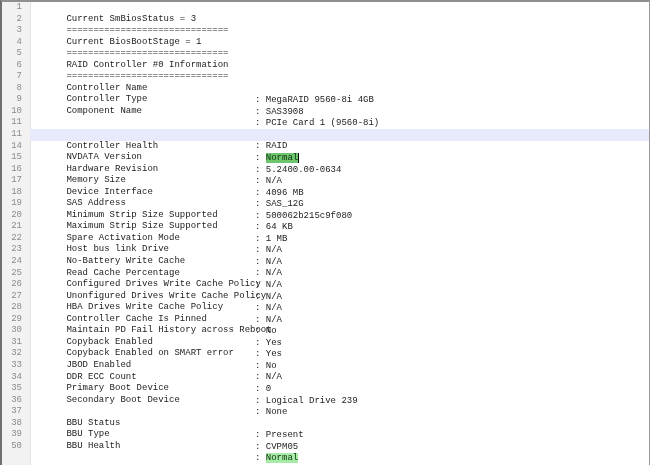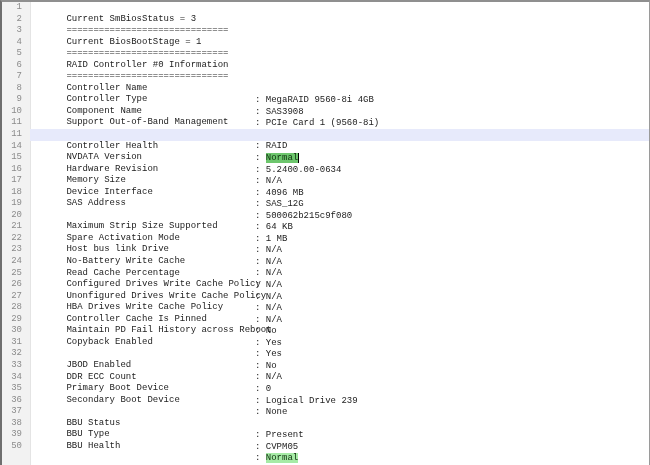--- a/index.html
+++ b/index.html
@@ -118,21 +118,20 @@
     <span class="gutter">9</span>
     <span class="content">
       <span class="label">Component Name</span>
       <span class="value">: <span>PCIe Card 1 (9560-8i)</span></span>
     </span>
   </div>
 
   <div class="row">
     <span class="gutter">10</span>
     <span class="content">
-      <span class="label">Support Out-of-Band Management</span>
       <span class="value">: <span>Yes</span></span>
     </span>
   </div>
 
   <div class="row">
     <span class="gutter">11</span>
     <span class="content">
       <span class="label">Controller Mode</span>
       <span class="value">: <span>RAID</span></span>
     </span>
@@ -183,20 +182,21 @@
     <span class="gutter">18</span>
     <span class="content">
       <span class="label">SAS Address</span>
       <span class="value">: <span>500062b215c9f080</span></span>
     </span>
   </div>
 
   <div class="row">
     <span class="gutter">19</span>
     <span class="content">
+      <span class="label">Minimum Strip Size Supported</span>
       <span class="value">: <span>64 KB</span></span>
     </span>
   </div>
 
   <div class="row">
     <span class="gutter">20</span>
     <span class="content">
       <span class="label">Maximum Strip Size Supported</span>
       <span class="value">: <span>1 MB</span></span>
     </span>
@@ -278,20 +278,21 @@
     <span class="gutter">30</span>
     <span class="content">
       <span class="label">Copyback Enabled</span>
       <span class="value">: <span>Yes</span></span>
     </span>
   </div>
 
   <div class="row">
     <span class="gutter">31</span>
     <span class="content">
+      <span class="label">Copyback Enabled on SMART error</span>
       <span class="value">: <span>No</span></span>
     </span>
   </div>
 
   <div class="row">
     <span class="gutter">32</span>
     <span class="content">
       <span class="label">JBOD Enabled</span>
       <span class="value">: <span>N/A</span></span>
     </span>

